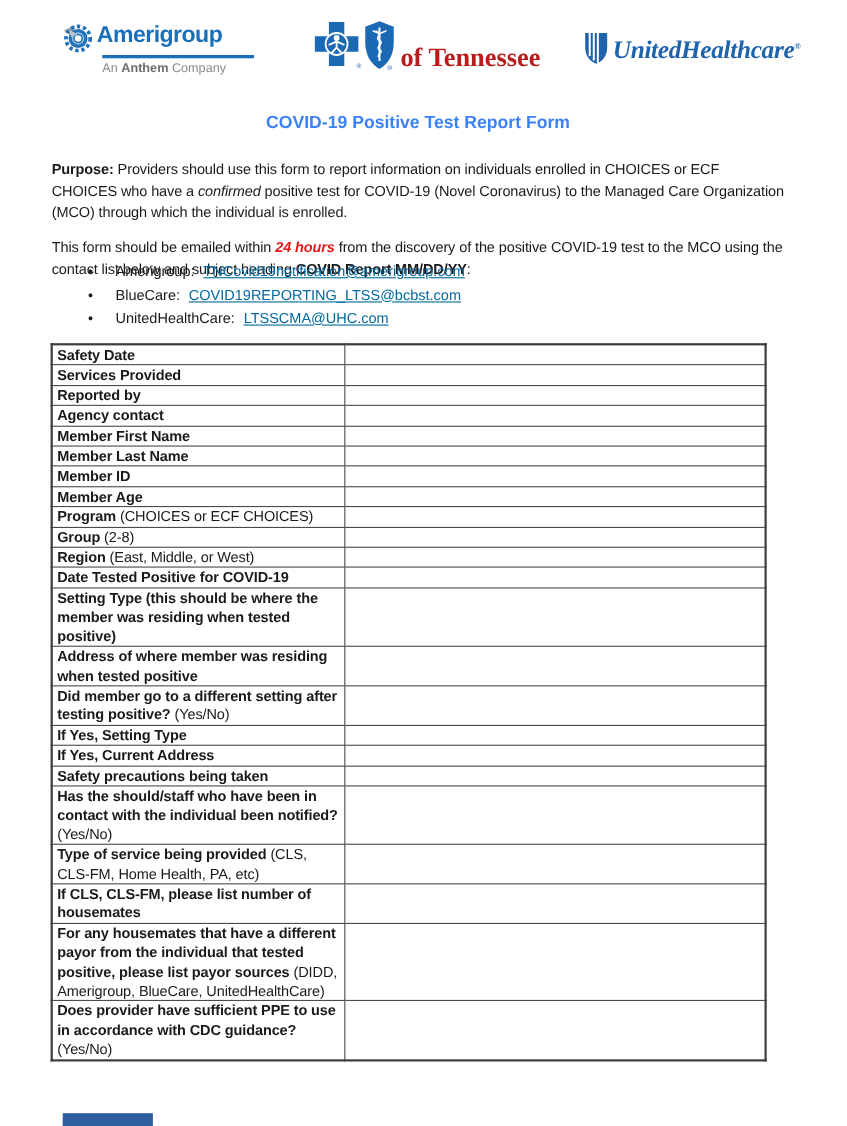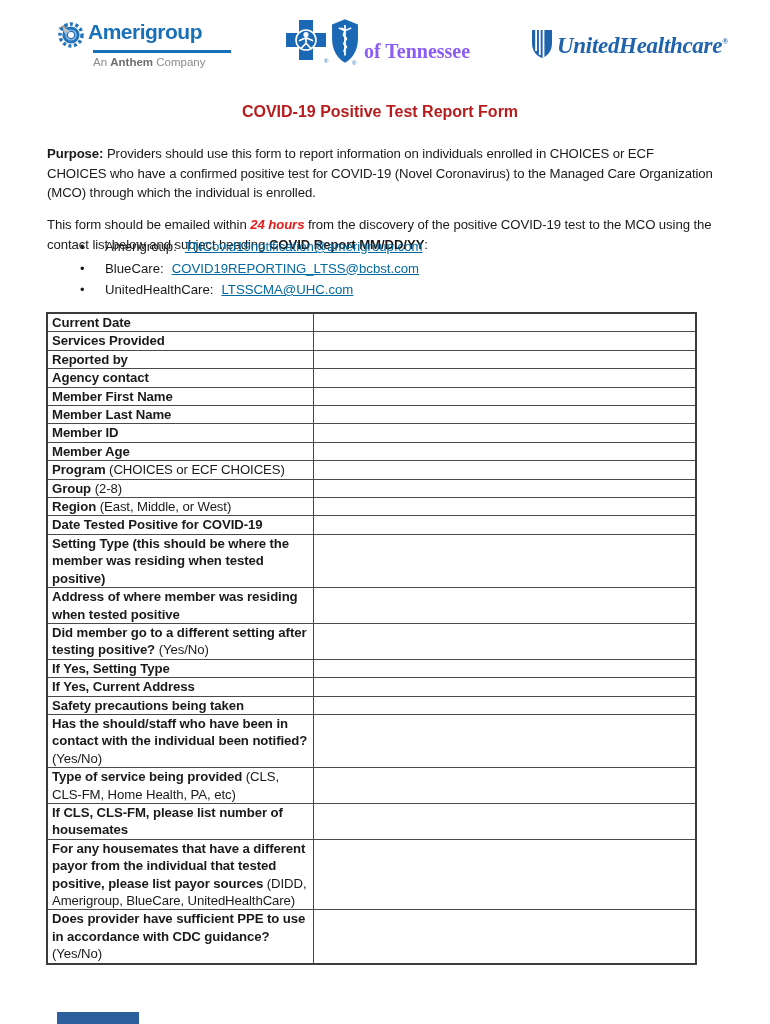--- a/index.html
+++ b/index.html
@@ -14,40 +14,40 @@
            letter-spacing:-0.5px;color:#1a70b8;}
   .ag-rule{position:absolute;left:36px;top:32px;width:138px;height:3px;background:#1a70b8;}
   .ag-tag{position:absolute;left:36px;top:38px;width:138px;
           font-size:11.5px;color:#8a8a8a;white-space:nowrap;}
   .ag-tag .bold{font-weight:bold;color:#6d6d6d;}
 
   .bcbst{left:286px;top:18px;width:210px;height:48px;}
   .bcbst-cross{position:absolute;left:0;top:2px;}
   .bcbst-shield{position:absolute;left:45px;top:0;}
   .bcbst-word{position:absolute;left:78px;top:22px;font-family:"Liberation Serif",serif;
-              font-weight:bold;font-size:20px;color:#8b5cf6;white-space:nowrap;}
+              font-weight:bold;font-size:24px;color:#b91c1c;white-space:nowrap;}
   .reg{font-size:6px;color:#1b69b5;position:absolute;}
   .reg.r1{left:38px;top:40px;}
   .reg.r2{left:66px;top:42px;}
   .reg-uhc{font-size:8px;vertical-align:super;color:#1e63ac;}
 
   .uhc{left:531px;top:29px;width:200px;height:34px;font-style:italic;}
   .uhc-shield{position:absolute;left:0;top:0;}
   .uhc-word{position:absolute;left:26px;top:4px;font-family:"Liberation Serif",serif;
             font-weight:bold;font-size:23px;color:#1e63ac;white-space:nowrap;letter-spacing:-0.3px;}
 
   
   .title{position:absolute;top:103px;left:47px;width:666px;text-align:center;
-         font-size:16px;font-weight:bold;color:#b91c1c;}
+         font-size:16px;font-weight:bold;color:#3b82f6;}
   .para{position:absolute;left:47px;width:668px;font-size:13.2px;line-height:19.6px;
         letter-spacing:-0.1px;}
   .purpose{top:131px;}
   .email-instr{top:202px;}
   .seg.b{font-weight:bold;}
-  .seg.i{}
+  .seg.i{font-style:italic;}
   .seg.red{color:#e21b1b;font-weight:bold;font-style:italic;}
 
   
   .contacts{position:absolute;top:239px;left:47px;width:660px;margin:0;padding:0;
             list-style:none;font-size:13.2px;}
   .contacts li{position:relative;height:21.5px;padding-left:58px;}
   .contacts .dot{position:absolute;left:33px;top:0;font-size:13px;}
   .clabel{margin-right:8px;}
   .cemail{color:#0369a1;text-decoration:underline;}
 
@@ -125,21 +125,21 @@
 
   <ul class="contacts">
       <li><span class="dot">•</span><span class="clabel">Amerigroup:</span><a href="#" class="cemail">TNCovid19notification@amerigroup.com</a></li>
       <li><span class="dot">•</span><span class="clabel">BlueCare:</span><a href="#" class="cemail">COVID19REPORTING_LTSS@bcbst.com</a></li>
       <li><span class="dot">•</span><span class="clabel">UnitedHealthCare:</span><a href="#" class="cemail">LTSSCMA@UHC.com</a></li>
     </ul>
 
   <table class="form">
     <tbody>
         <tr>
-          <td class="lab"><span class="lb">Current Date</span><span class="ln"></span></td>
+          <td class="lab"><span class="lb">Safety Date</span><span class="ln"></span></td>
           <td class="val"></td>
         </tr>
         <tr>
           <td class="lab"><span class="lb">Services Provided</span><span class="ln"></span></td>
           <td class="val"></td>
         </tr>
         <tr>
           <td class="lab"><span class="lb">Reported by</span><span class="ln"></span></td>
           <td class="val"></td>
         </tr>

